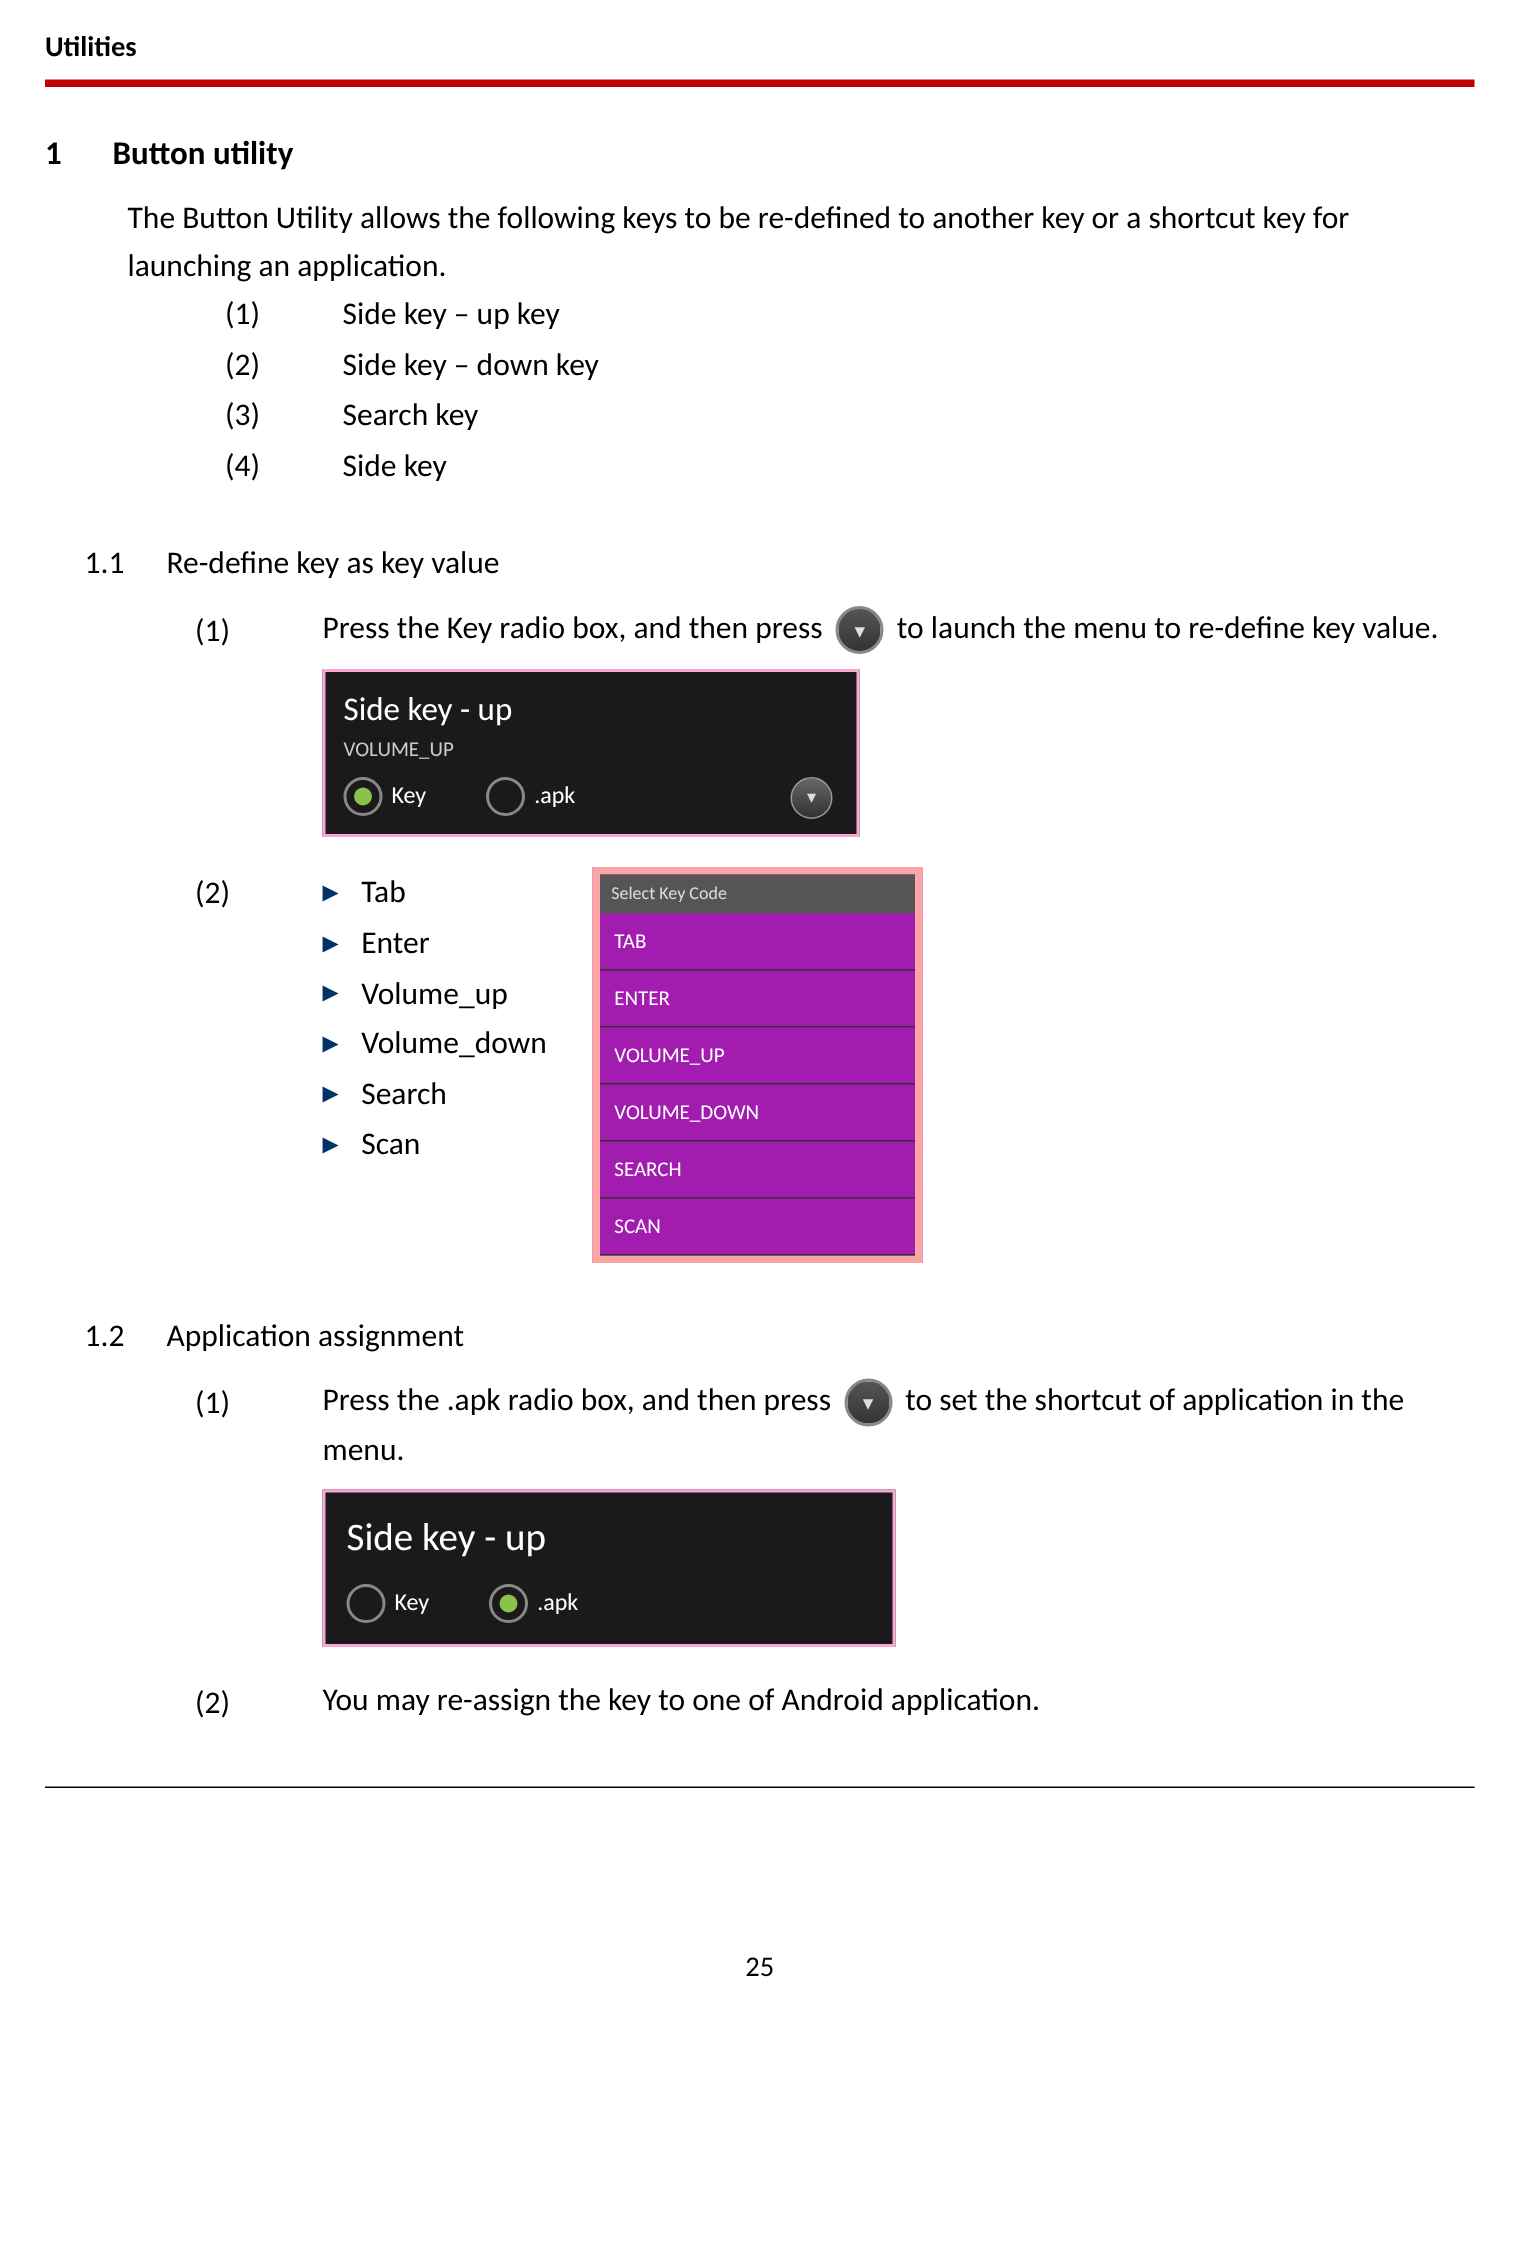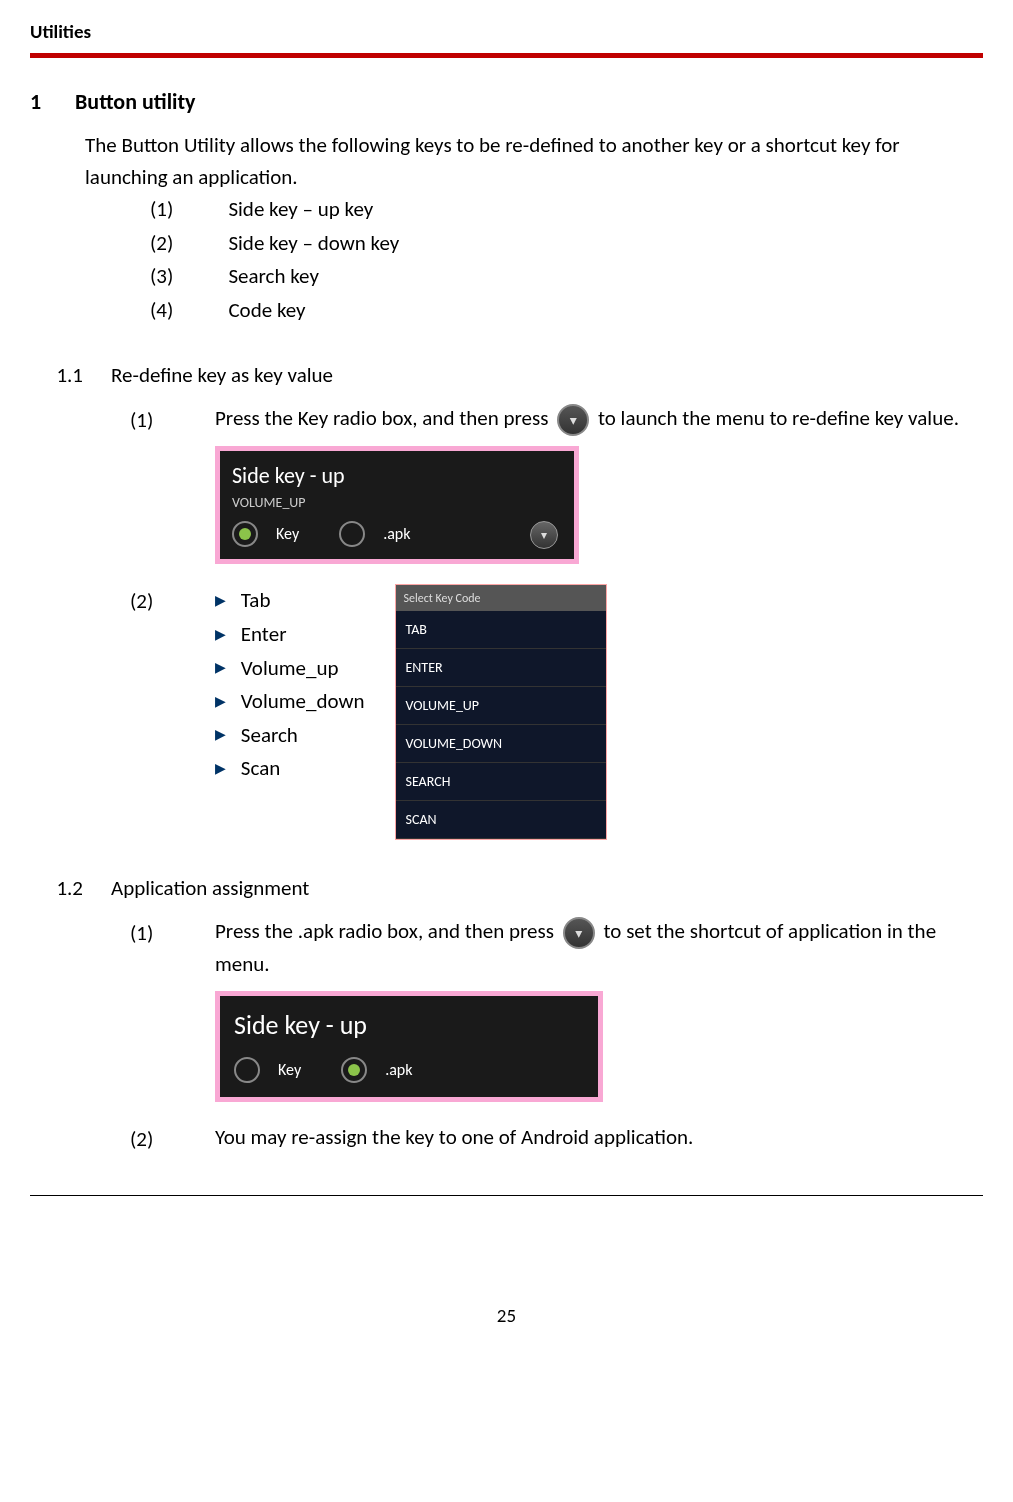--- a/index.html
+++ b/index.html
@@ -127,21 +127,21 @@
       border: 2px solid #888;
       display: inline-flex;
       align-items: center;
       justify-content: center;
       color: #ddd;
       font-size: 14px;
       vertical-align: middle;
       margin: 0 4px;
     }
     .screenshot-box {
-      border: 5px solid #f9a8d4;
+      border: 2px solid #f9a8d4;
       margin: 10px 0 10px 0;
       background: #1a1a1a;
       color: white;
       display: inline-block;
     }
     .side-key-box {
       width: 330px;
       padding: 8px 12px 12px 12px;
     }
     .side-key-title {
@@ -171,21 +171,21 @@
     }
     .radio.selected::after {
       content: "";
       width: 12px;
       height: 12px;
       background: #8bc34a;
       border-radius: 50%;
     }
     .radio-label {
       font-size: 16px;
-      margin-left: 18px;
+      margin-left: 6px;
     }
     .radio-group {
       display: inline-flex;
       align-items: center;
     }
     .drop-btn {
       position: absolute;
       right: 4px;
       top: 0;
       width: 26px;
@@ -212,23 +212,23 @@
       align-items: center;
       gap: 15px;
       line-height: 1.6;
     }
     .bullet-arrow {
       color: #003366;
       font-size: 14px;
     }
     .select-key-box {
       width: 210px;
-      background: #0f172a;
+      background: #a21caf;
       color: white;
-      border: 1px solid #fca5a5;
+      border: 5px solid #fca5a5;
       font-size: 14px;
     }
     .select-key-header {
       background: #555;
       padding: 4px 8px;
       font-size: 12px;
       color: #ddd;
     }
     .select-key-item {
       padding: 8px 10px;
@@ -279,21 +279,21 @@
     <div class="num-row">
         <span>(2)</span>
         <span>Side key – down key</span>
       </div>
     <div class="num-row">
         <span>(3)</span>
         <span>Search key</span>
       </div>
     <div class="num-row">
         <span>(4)</span>
-        <span>Code key</span>
+        <span>Side key</span>
       </div>
   </div>
 
 
   <div class="subsection">
     <span class="subsection-num">1.1</span>
     <span>Re-define key as key value</span>
   </div>
 
   <div class="step-list">

